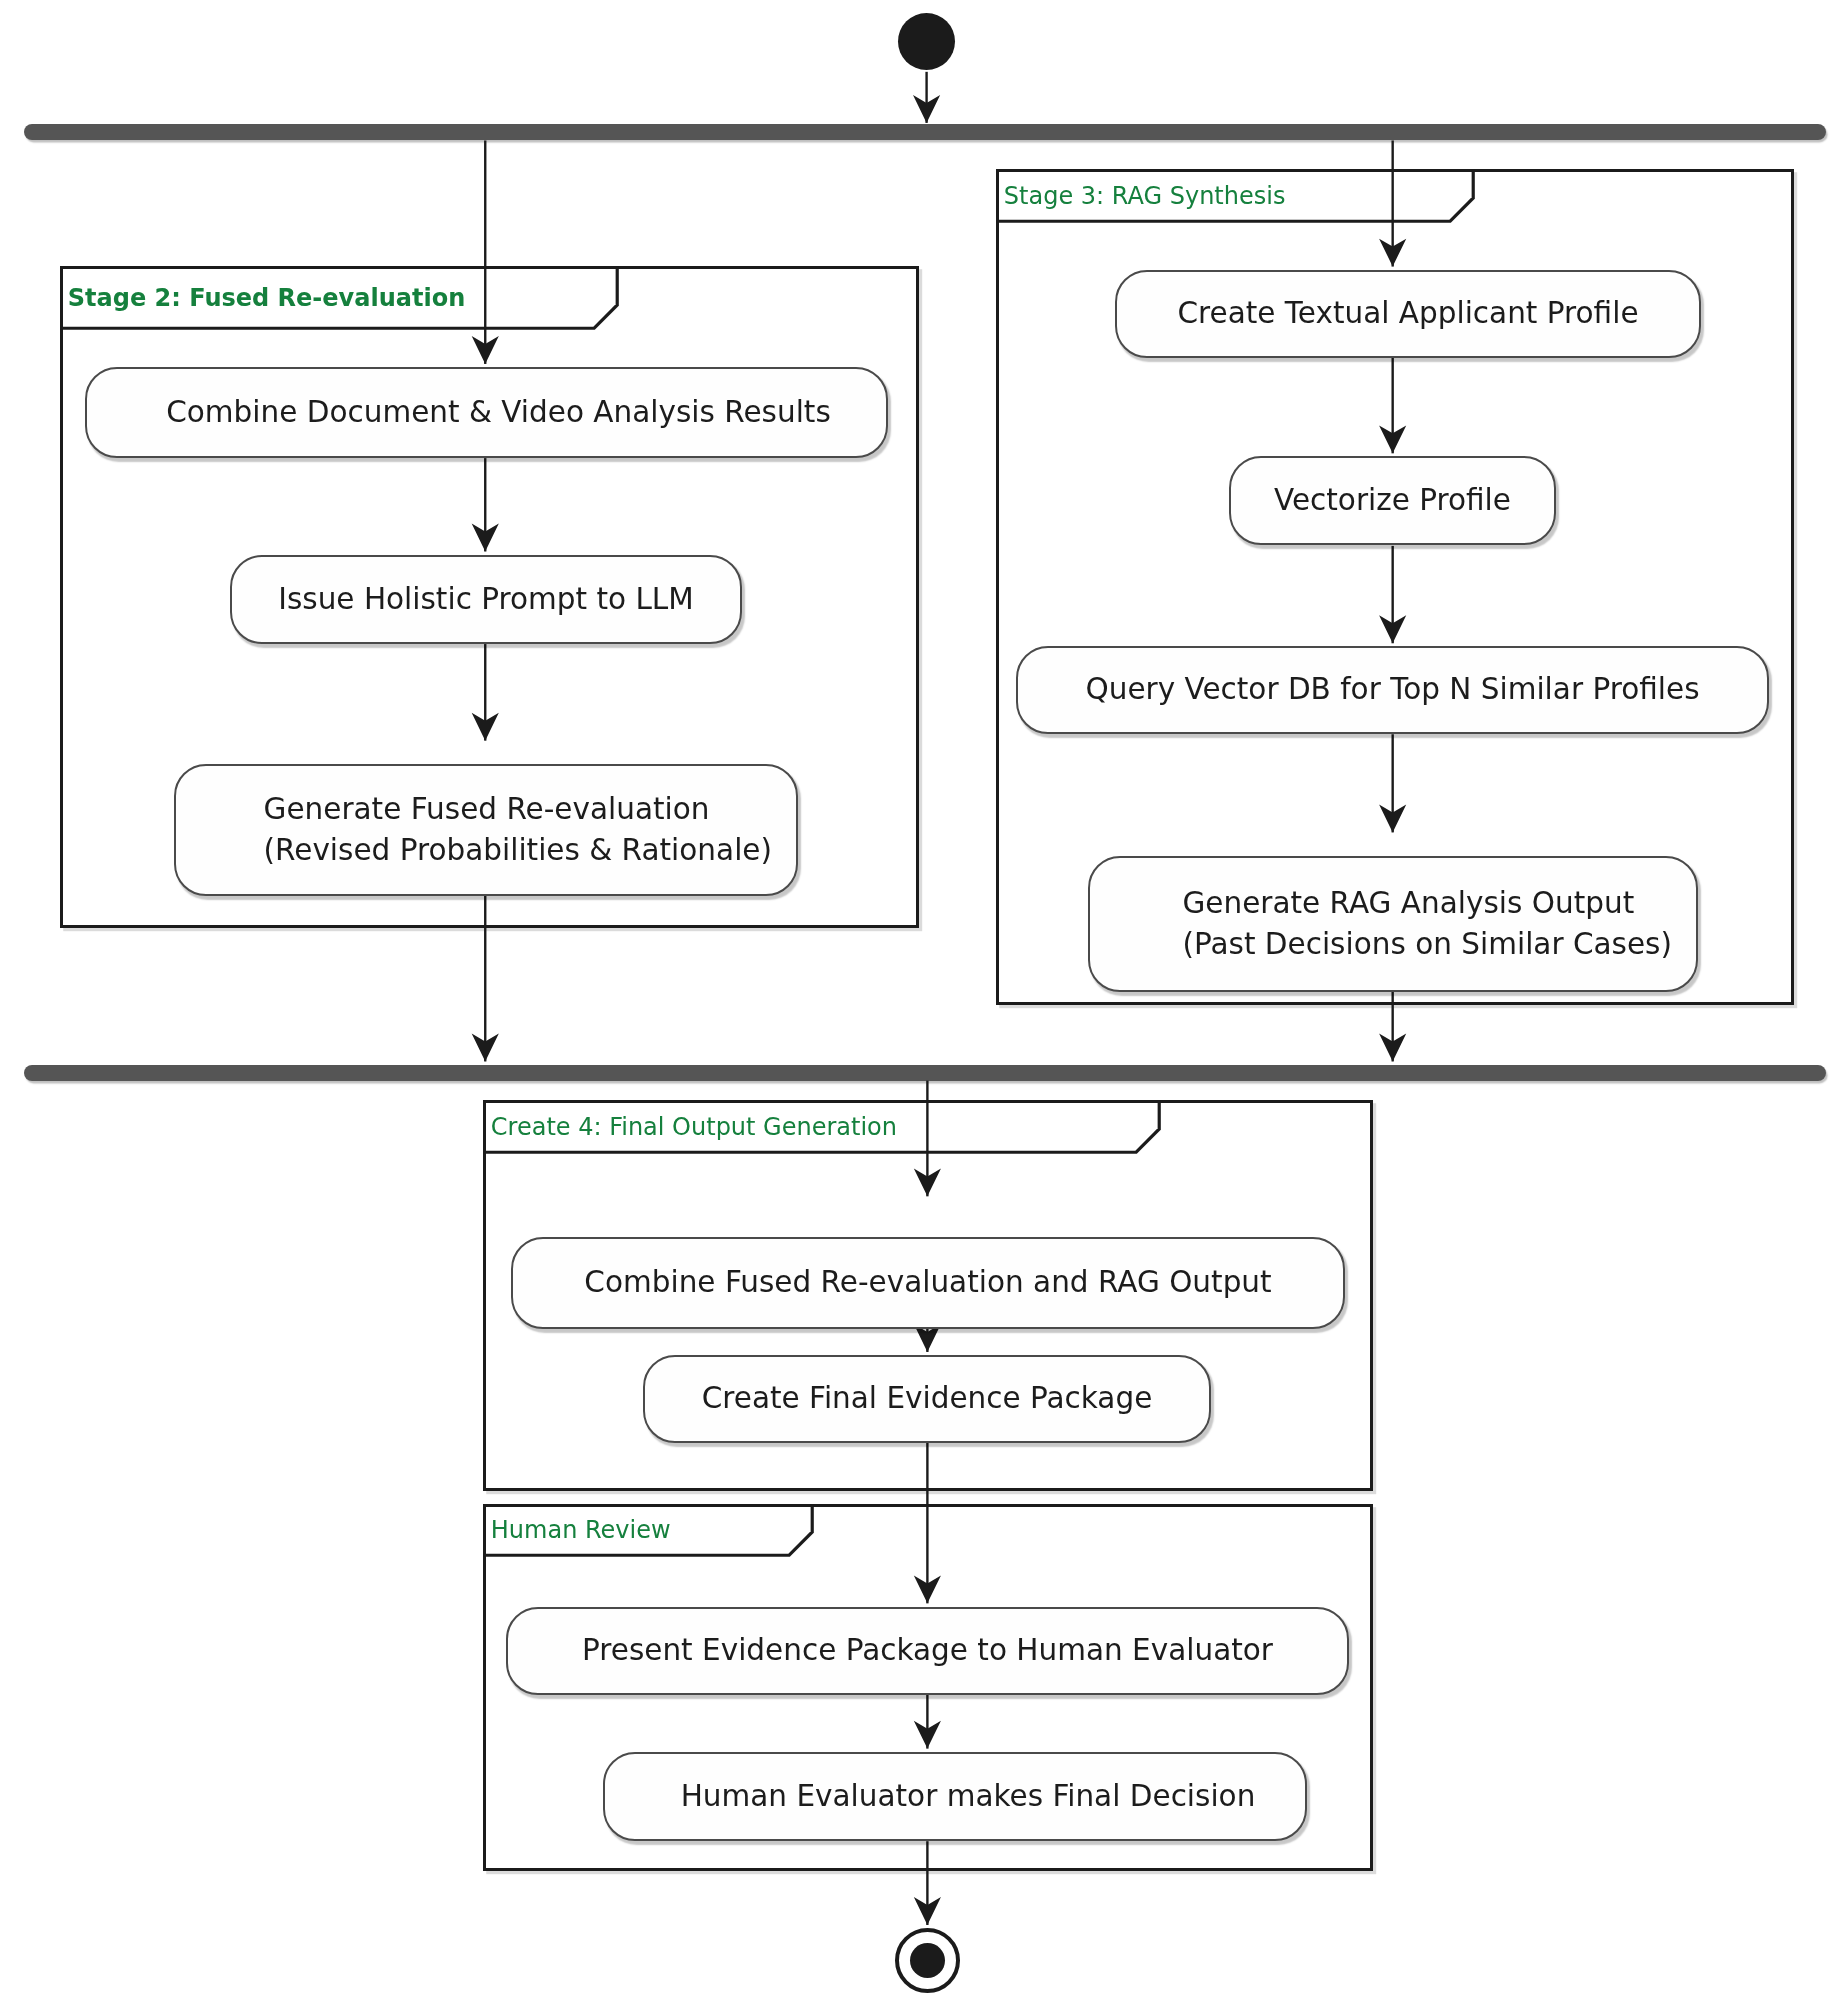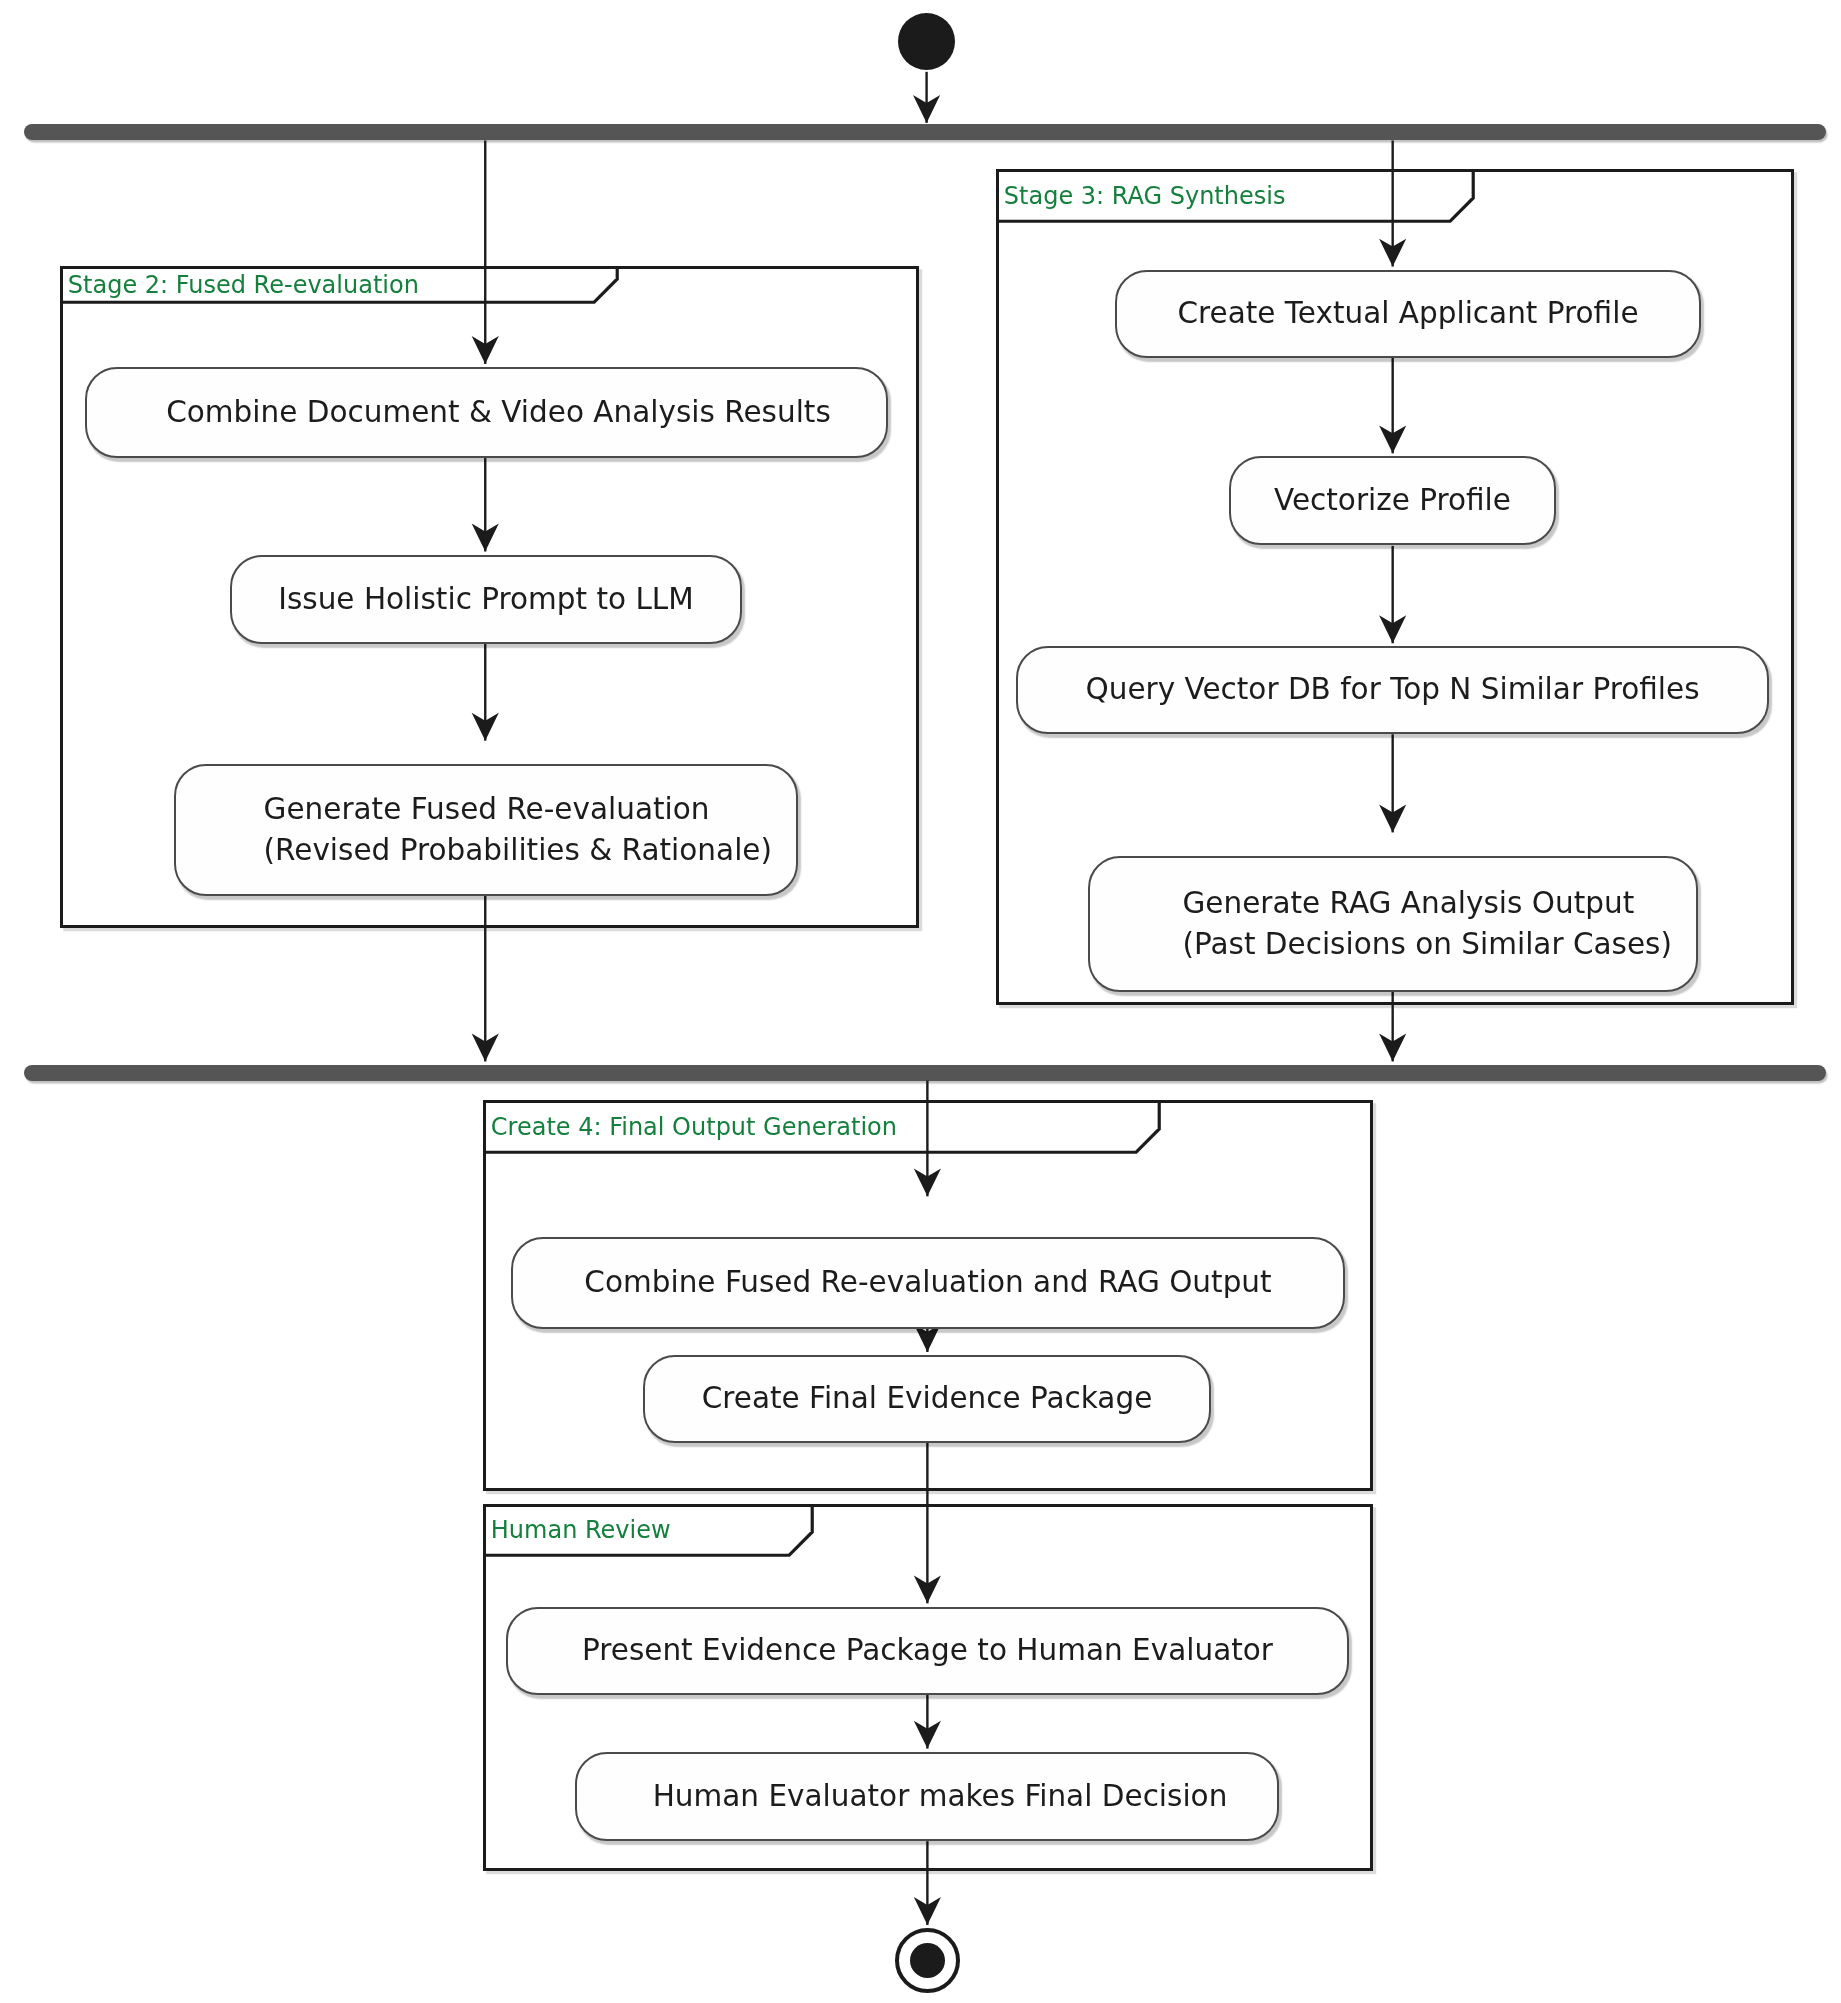--- a/index.html
+++ b/index.html
@@ -87,21 +87,21 @@
 </head>
 <body>
 
 <div class="diagram">
 
   <div class="abs start-node" style="left:898px; top:12.8px;"></div>
 
   <div class="abs sync-bar" style="left:24px; top:124px; width:1802px;"></div>
 
   <div class="abs partition" style="left:60px; top:266px; width:859px; height:662px;">
-    <div class="ptab" style="width:559px; height:38px;">
+    <div class="ptab" style="width:559px; height:64px;font-weight:bold;">
       <div class="ptab-bg"></div>
       <div class="ptab-fg"></div>
       <div class="ptab-label">Stage 2: Fused Re-evaluation</div>
     </div>
   </div>
 
   <div class="abs partition" style="left:996px; top:169px; width:798px; height:836px;">
     <div class="ptab" style="width:479px; height:54px;">
       <div class="ptab-bg"></div>
       <div class="ptab-fg"></div>
@@ -180,21 +180,21 @@
   <div class="abs node" style="left:511px; top:1237px; width:834px; height:92px;">
     <span class="label">Combine Fused Re-evaluation and RAG Output</span>
   </div>
   <div class="abs node" style="left:643px; top:1355px; width:568px; height:88px;">
     <span class="label">Create Final Evidence Package</span>
   </div>
 
   <div class="abs node" style="left:506px; top:1607px; width:843px; height:88px;">
     <span class="label">Present Evidence Package to Human Evaluator</span>
   </div>
-  <div class="abs node" style="left:575px; top:1752px; width:704px; height:89px;padding-left:26px;">
+  <div class="abs node" style="left:603px; top:1752px; width:704px; height:89px;padding-left:26px;">
     <span class="label">Human Evaluator makes Final Decision</span>
   </div>
 
   <div class="abs end-node-outer z-top" style="left:895px; top:1928px;">
     <div class="end-node-inner"></div>
   </div>
 
 </div>
 
 

